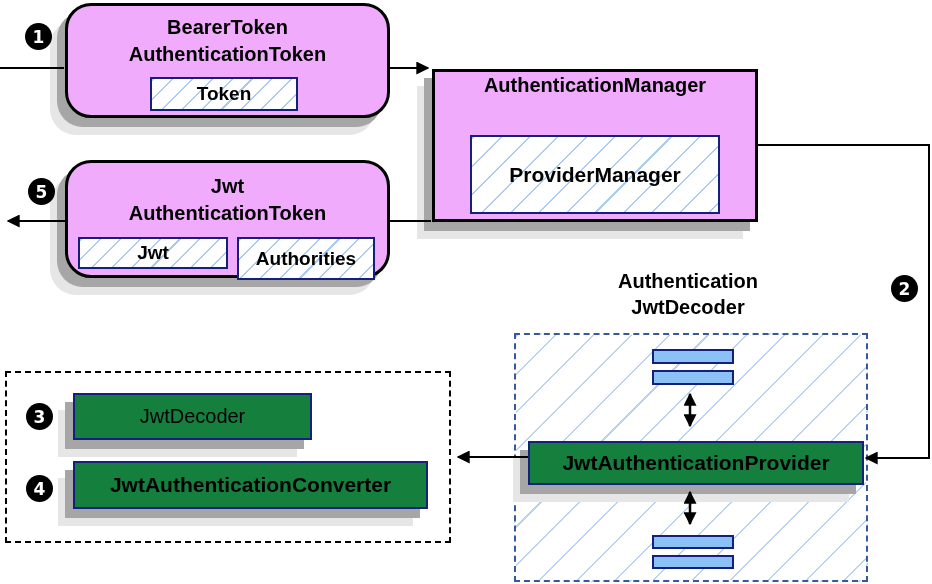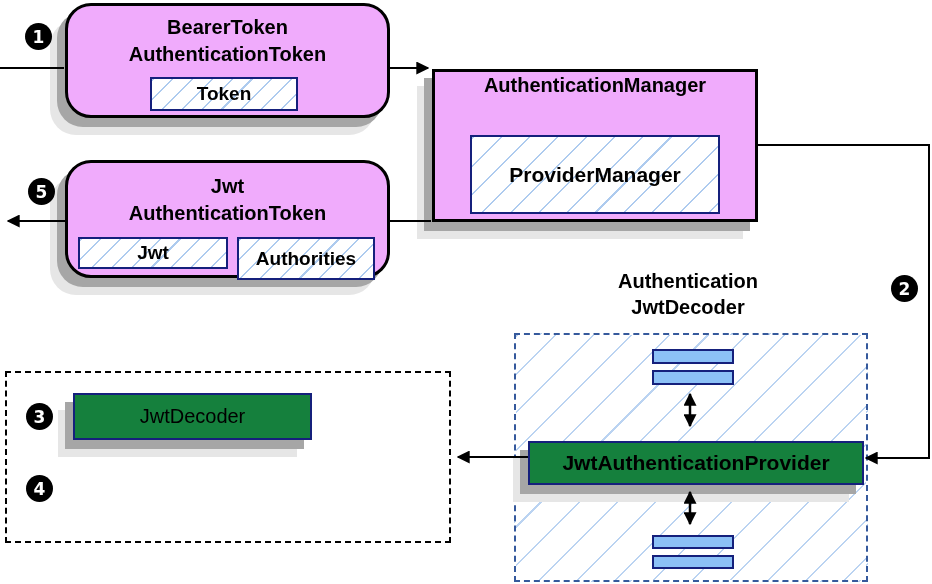--- a/index.html
+++ b/index.html
@@ -97,20 +97,23 @@
   <div class="bar" style="left:652px;top:555px;width:82px;height:14px;"></div>
 
   <div class="flat-node big-label" style="left:528px;top:441px;width:336px;height:44px;">
     <span>JwtAuthenticationProvider</span>
   </div>
 
   <div class="group-dotted" style="left:5px;top:371px;width:446px;height:172px;"></div>
   <div class="flat-node" style="left:73px;top:393px;width:239px;height:47px;font-size:20px;">
     <span>JwtDecoder</span>
   </div>
+  <div class="flat-node big-label" style="left:73px;top:461px;width:355px;height:48px;">
+    <span>JwtAuthenticationConverter</span>
+  </div>
 
   <div class="badge" style="left:25px;top:23px;">1</div>
   <div class="badge" style="left:891px;top:275px;">2</div>
   <div class="badge" style="left:26px;top:403px;">3</div>
   <div class="badge" style="left:26px;top:475px;">4</div>
   <div class="badge" style="left:28px;top:178px;">5</div>
 
   <svg id="arrow-layer" width="932" height="584" viewBox="0 0 932 584">
     <defs>
       <marker id="ah" viewBox="0 0 10 10" refX="9" refY="5" markerWidth="13" markerHeight="13" markerUnits="userSpaceOnUse" orient="auto-start-reverse">

